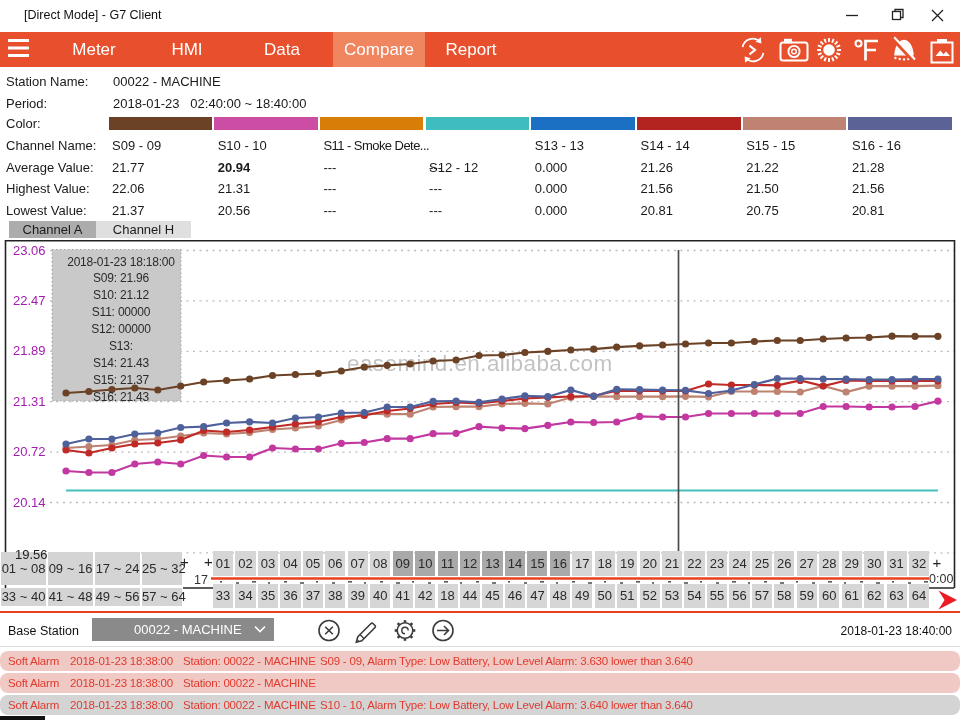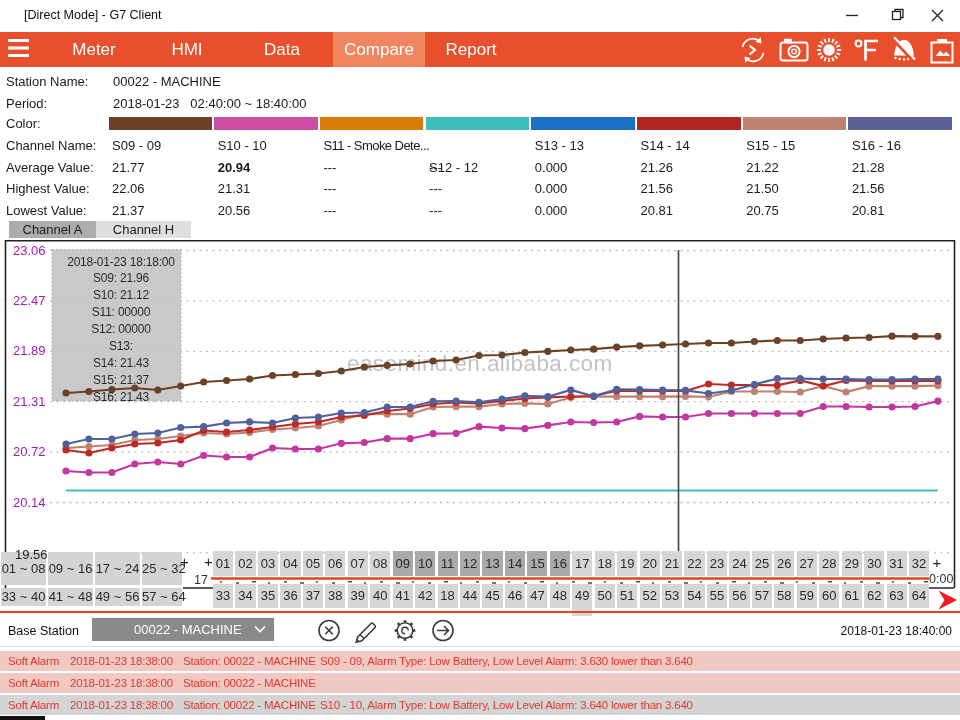--- a/index.html
+++ b/index.html
@@ -20,21 +20,21 @@
 
 .ylab { position:absolute; left:13px; width:36px; font-size:13px; color:#a21caf; }
 
 .cell { position:absolute; background:#D6D6D6; color:#2A2A2A; font-size:13px; text-align:center; white-space:nowrap; overflow:visible; }
 .cell.dk { background:#A9A9A9; }
 .cell.lg { background:#D4D4D4; }
 
 #tooltip { position:absolute; left:52px; top:249.5px; width:129px; height:151px;
   font-size:12px; color:#2b2b2b; padding:4px 0 0 9px; line-height:16.9px; white-space:nowrap; letter-spacing:-0.2px;text-align:center; }
 
-.alarm { position:absolute; left:0; width:960px; height:20px; background:#F1C9C4; color:#E03A2E; font-size:11.5px; letter-spacing:-0.2px; line-height:20px; white-space:nowrap; }
+.alarm { position:absolute; left:0; width:960px; height:20px; background:#F1C9C4; color:#E03A2E; font-size:11.5px; letter-spacing:-0.2px; line-height:20px; white-space:nowrap;border-radius:8px; }
 .alarm span { position:absolute; }
 </style></head>
 <body>
 <div id="app">
   <div id="title">
       <div class="t">[Direct Mode] - G7 Client</div>
     <svg class="abs" style="left:840px;top:0" width="110" height="32" viewBox="0 0 110 32">
       <line x1="6" y1="15.5" x2="18" y2="15.5" stroke="#222" stroke-width="1.3"></line>
       <rect x="52.5" y="11.5" width="8" height="8" fill="none" stroke="#222" stroke-width="1.3"></rect>
       <path d="M55 11.5 v-2 h8 v8 h-2" fill="none" stroke="#222" stroke-width="1.3"></path>
@@ -501,21 +501,21 @@
 <div class="cell" style="left:347.70px;top:584px;width:20.2px;height:24px;line-height:24px">39</div>
 <div class="cell" style="left:370.15px;top:584px;width:20.2px;height:24px;line-height:24px">40</div>
 <div class="cell" style="left:392.60px;top:584px;width:20.2px;height:24px;line-height:24px">41</div>
 <div class="cell" style="left:415.05px;top:584px;width:20.2px;height:24px;line-height:24px">42</div>
 <div class="cell" style="left:437.50px;top:584px;width:20.2px;height:24px;line-height:24px">18</div>
 <div class="cell" style="left:459.95px;top:584px;width:20.2px;height:24px;line-height:24px">44</div>
 <div class="cell" style="left:482.40px;top:584px;width:20.2px;height:24px;line-height:24px">45</div>
 <div class="cell" style="left:504.85px;top:584px;width:20.2px;height:24px;line-height:24px">46</div>
 <div class="cell" style="left:527.30px;top:584px;width:20.2px;height:24px;line-height:24px">47</div>
 <div class="cell" style="left:549.75px;top:584px;width:20.2px;height:24px;line-height:24px">48</div>
-<div class="cell" style="left:572.20px;top:584px;width:20.2px;height:32px;line-height:24px">49</div>
+<div class="cell" style="left:572.20px;top:584px;width:20.2px;height:24px;line-height:24px">49</div>
 <div class="cell" style="left:594.65px;top:584px;width:20.2px;height:24px;line-height:24px">50</div>
 <div class="cell" style="left:617.10px;top:584px;width:20.2px;height:24px;line-height:24px">51</div>
 <div class="cell" style="left:639.55px;top:584px;width:20.2px;height:24px;line-height:24px">52</div>
 <div class="cell" style="left:662.00px;top:584px;width:20.2px;height:24px;line-height:24px">53</div>
 <div class="cell" style="left:684.45px;top:584px;width:20.2px;height:24px;line-height:24px">54</div>
 <div class="cell" style="left:706.90px;top:584px;width:20.2px;height:24px;line-height:24px">55</div>
 <div class="cell" style="left:729.35px;top:584px;width:20.2px;height:24px;line-height:24px">56</div>
 <div class="cell" style="left:751.80px;top:584px;width:20.2px;height:24px;line-height:24px">57</div>
 <div class="cell" style="left:774.25px;top:584px;width:20.2px;height:24px;line-height:24px">58</div>
 <div class="cell" style="left:796.70px;top:584px;width:20.2px;height:24px;line-height:24px">59</div>

